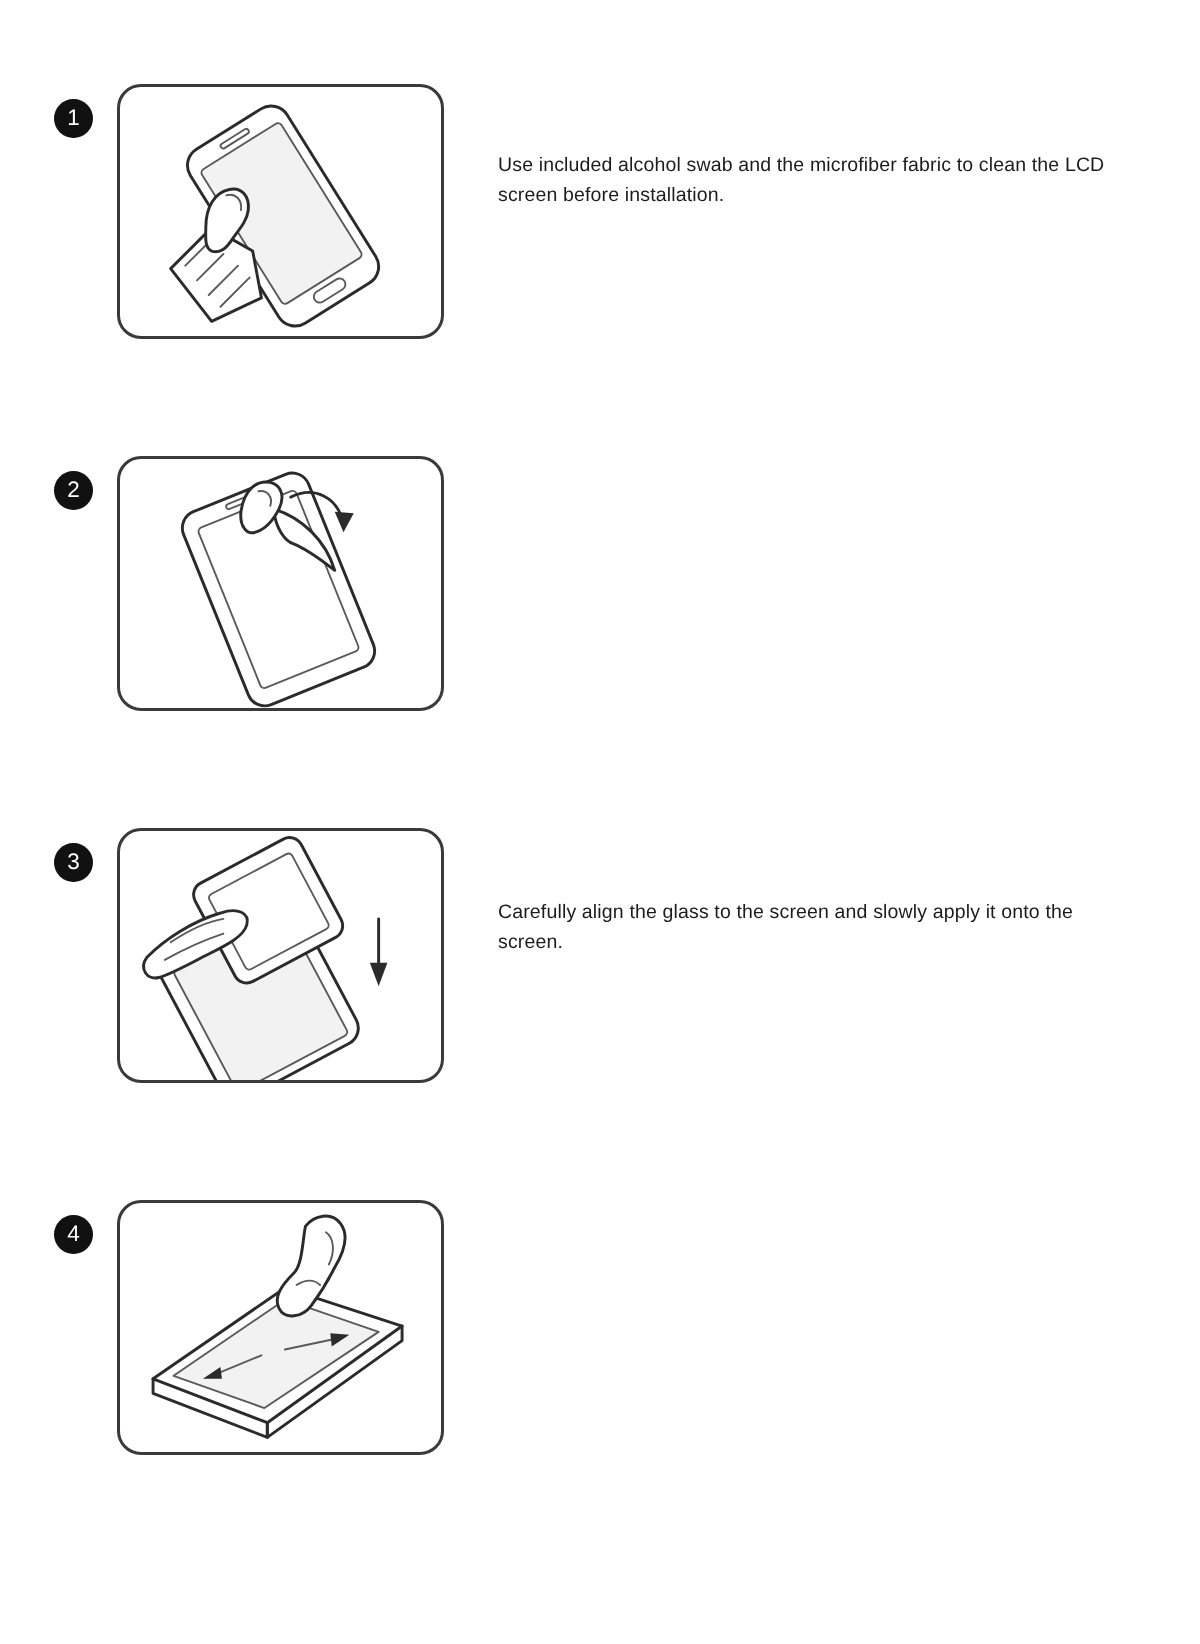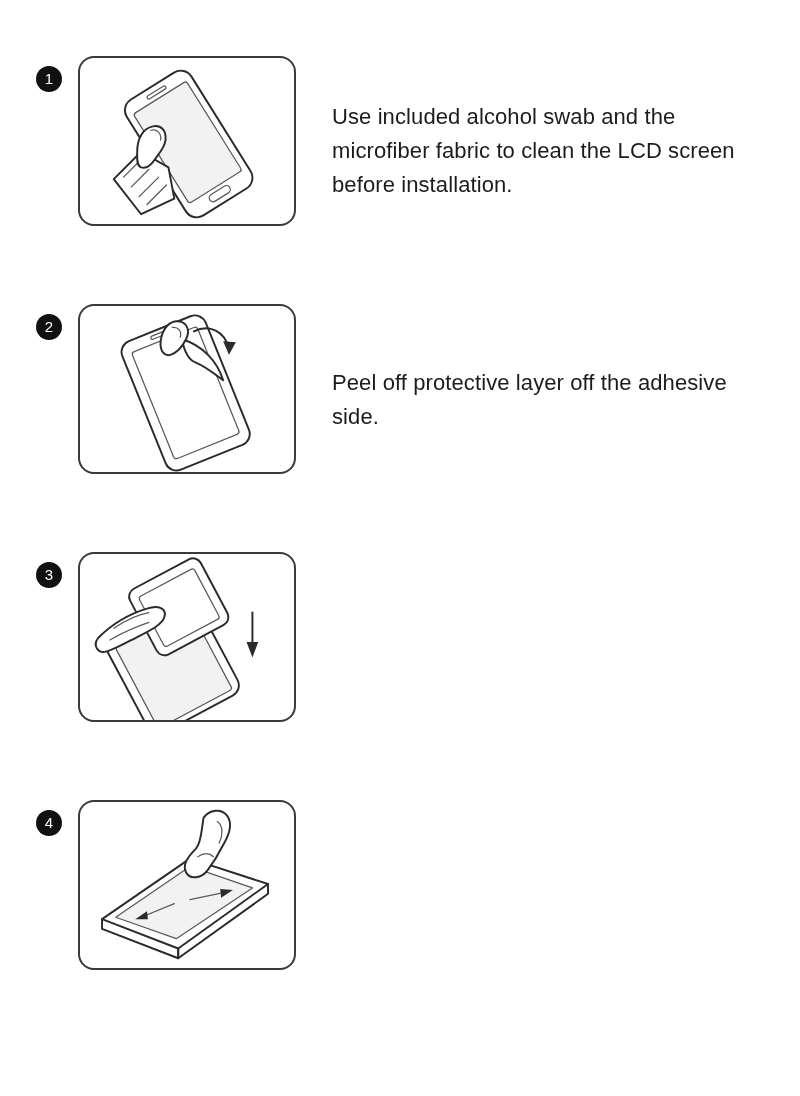--- a/index.html
+++ b/index.html
@@ -67,21 +67,21 @@
     display: block;
     width: 100%;
     height: 100%;
   }
 
   .caption {
     flex: 1 1 auto;
     padding-left: 36px;
     padding-right: 10px;
     padding-top: 44px;
-    font-size: 22px;
+    font-size: 13px;
     line-height: 1.55;
     color: #1c1c1c;
     letter-spacing: 0.1px;
     font-family: "Liberation Sans", sans-serif;
   }
 
   .cap-2 { padding-top: 62px; }
   .cap-3 { padding-top: 46px; }
   .cap-4 { padding-top: 52px; }
 
@@ -147,21 +147,20 @@
 
         <path class="line-art fill-white" d="M104 34 C124 40 140 56 146 76 C138 70 128 62 118 58 C112 56 106 48 104 34 Z"></path>
 
         <path class="line-art" d="M116 26 C132 18 148 26 152 44"></path>
         <path class="fill-dark" d="M152 50 L146 36 L159 37 Z"></path>
 
         <path class="line-art fill-white" d="M82 36 C84 22 92 14 102 16 C110 18 112 26 108 34 C104 42 98 48 92 50 C86 52 81 46 82 36 Z"></path>
         <path class="line-art-thin" d="M94 22 C100 21 104 26 102 32"></path>
       </svg>
     </div>
-    <div class="caption cap-2">Peel off protective layer off the adhesive side.</div>
   </div>
 
   <div class="step-row">
     <div class="badge-col">
       <div class="step-badge">3</div>
     </div>
     <div class="figure-box">
       <svg viewBox="0 0 218 170">
 
         <g transform="rotate(-28 96 118)">
@@ -175,20 +174,21 @@
           <rect class="line-art-thin" x="79" y="24" width="64" height="58" rx="3" ry="3"></rect>
         </g>
 
         <path class="line-art fill-white" d="M18 86 C30 74 48 62 68 56 C80 52 88 56 86 64 C84 72 72 78 60 84 C48 90 34 98 26 100 C18 102 12 94 18 86 Z"></path>
         <path class="line-art-thin" d="M34 76 C46 68 58 62 70 60 M30 88 C44 80 58 74 70 70"></path>
 
         <path class="line-art" d="M176 60 L176 96"></path>
         <path class="fill-dark" d="M176 106 L170 90 L182 90 Z"></path>
       </svg>
     </div>
+    <div class="caption cap-3">Carefully align the glass to the screen and slowly apply it onto the screen.</div>
   </div>
 
   <div class="step-row">
     <div class="badge-col">
       <div class="step-badge">4</div>
     </div>
     <div class="figure-box">
       <svg viewBox="0 0 218 170">
 
         <path class="line-art fill-white" d="M22 120 L112 58 L192 84 L100 150 Z"></path>

